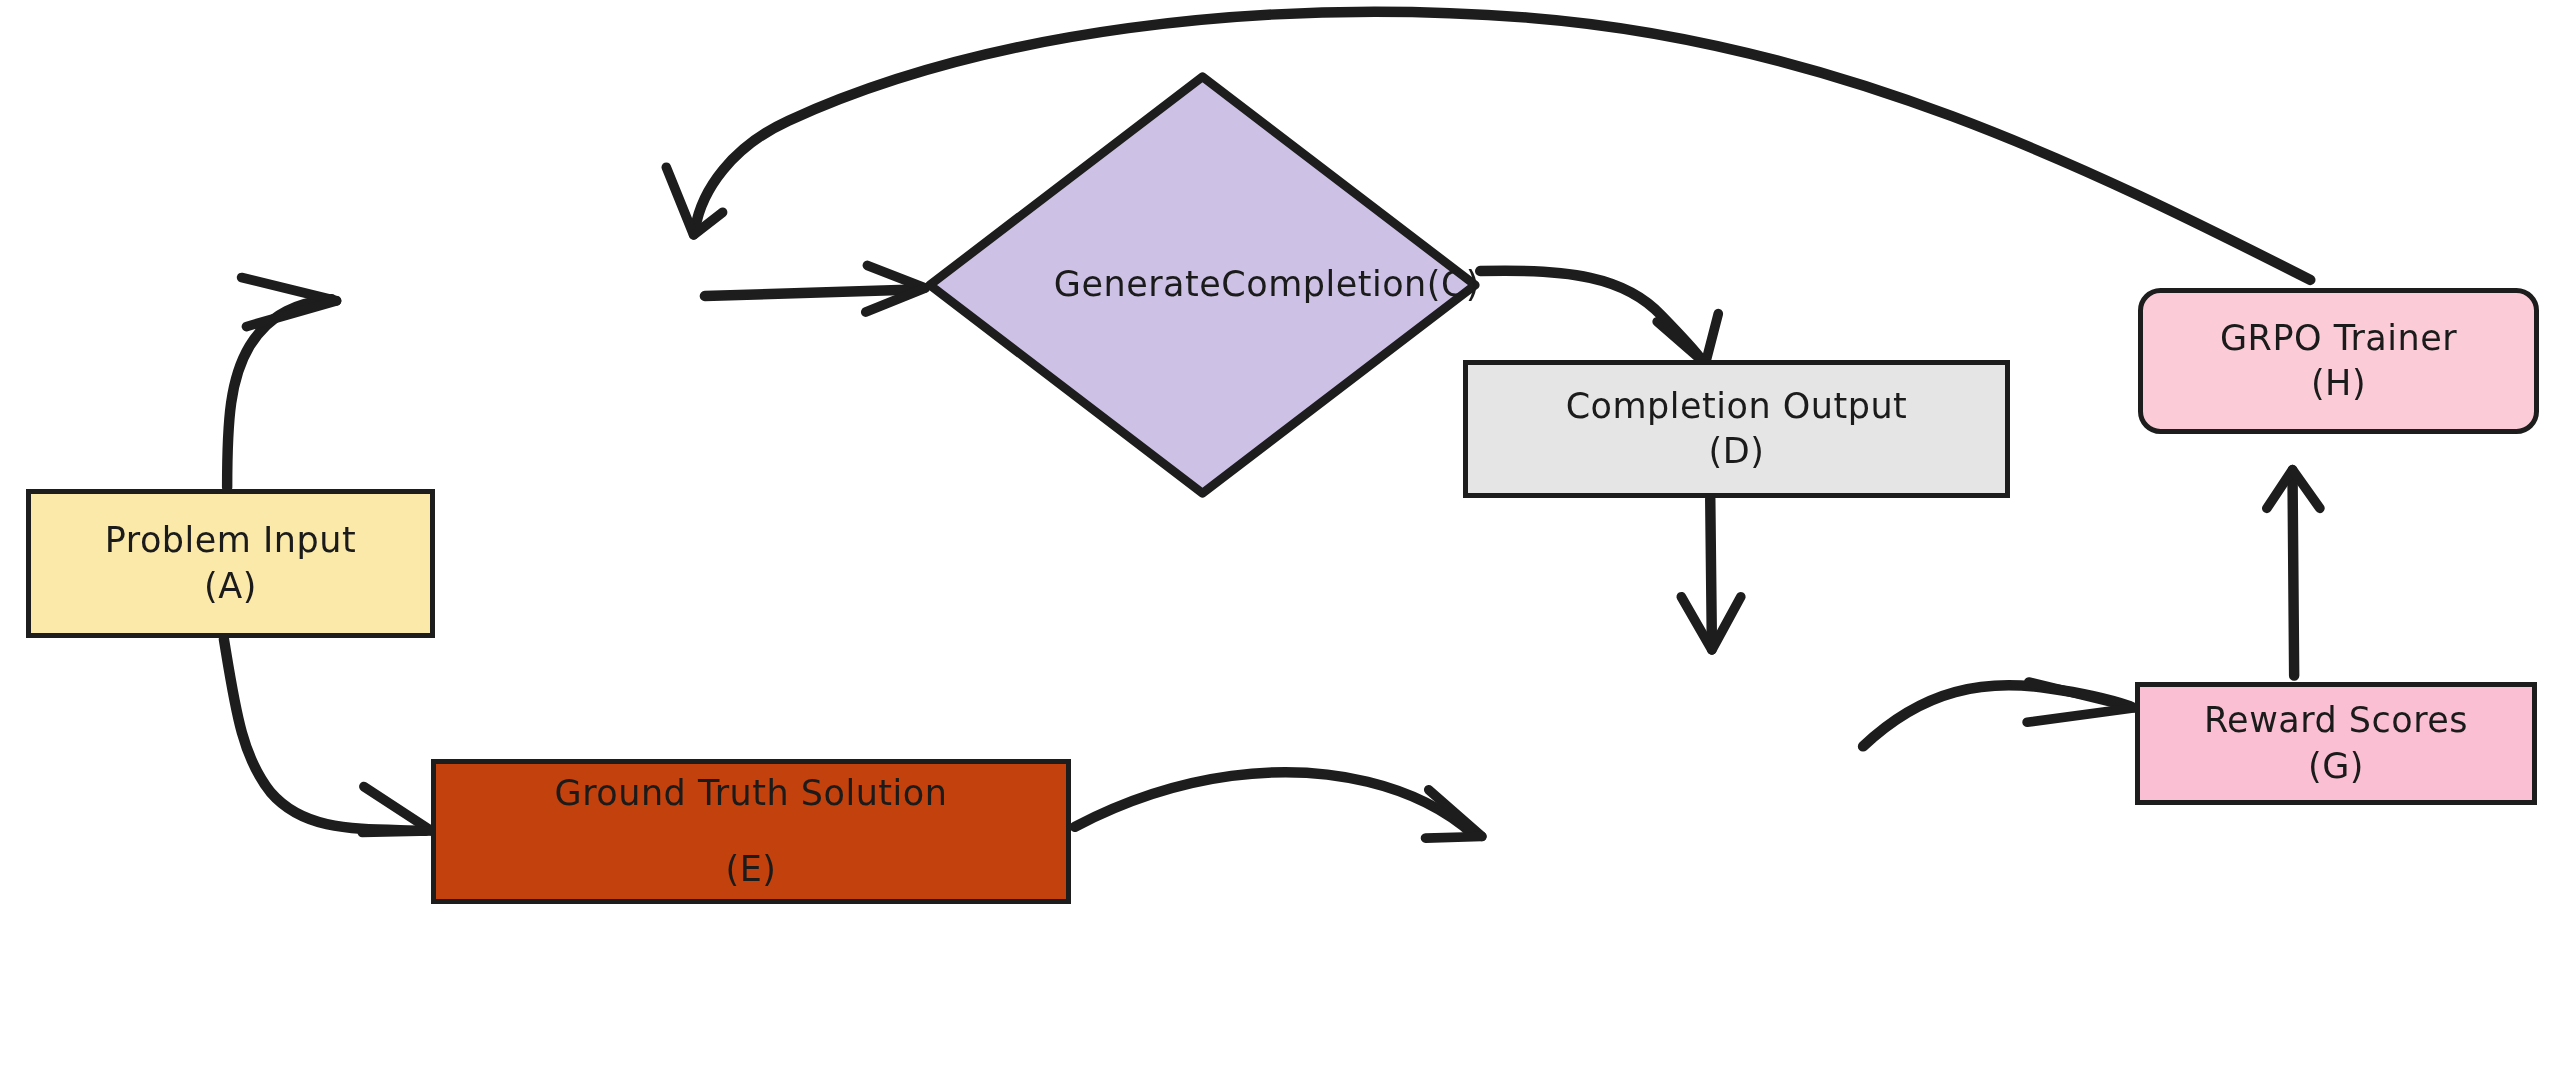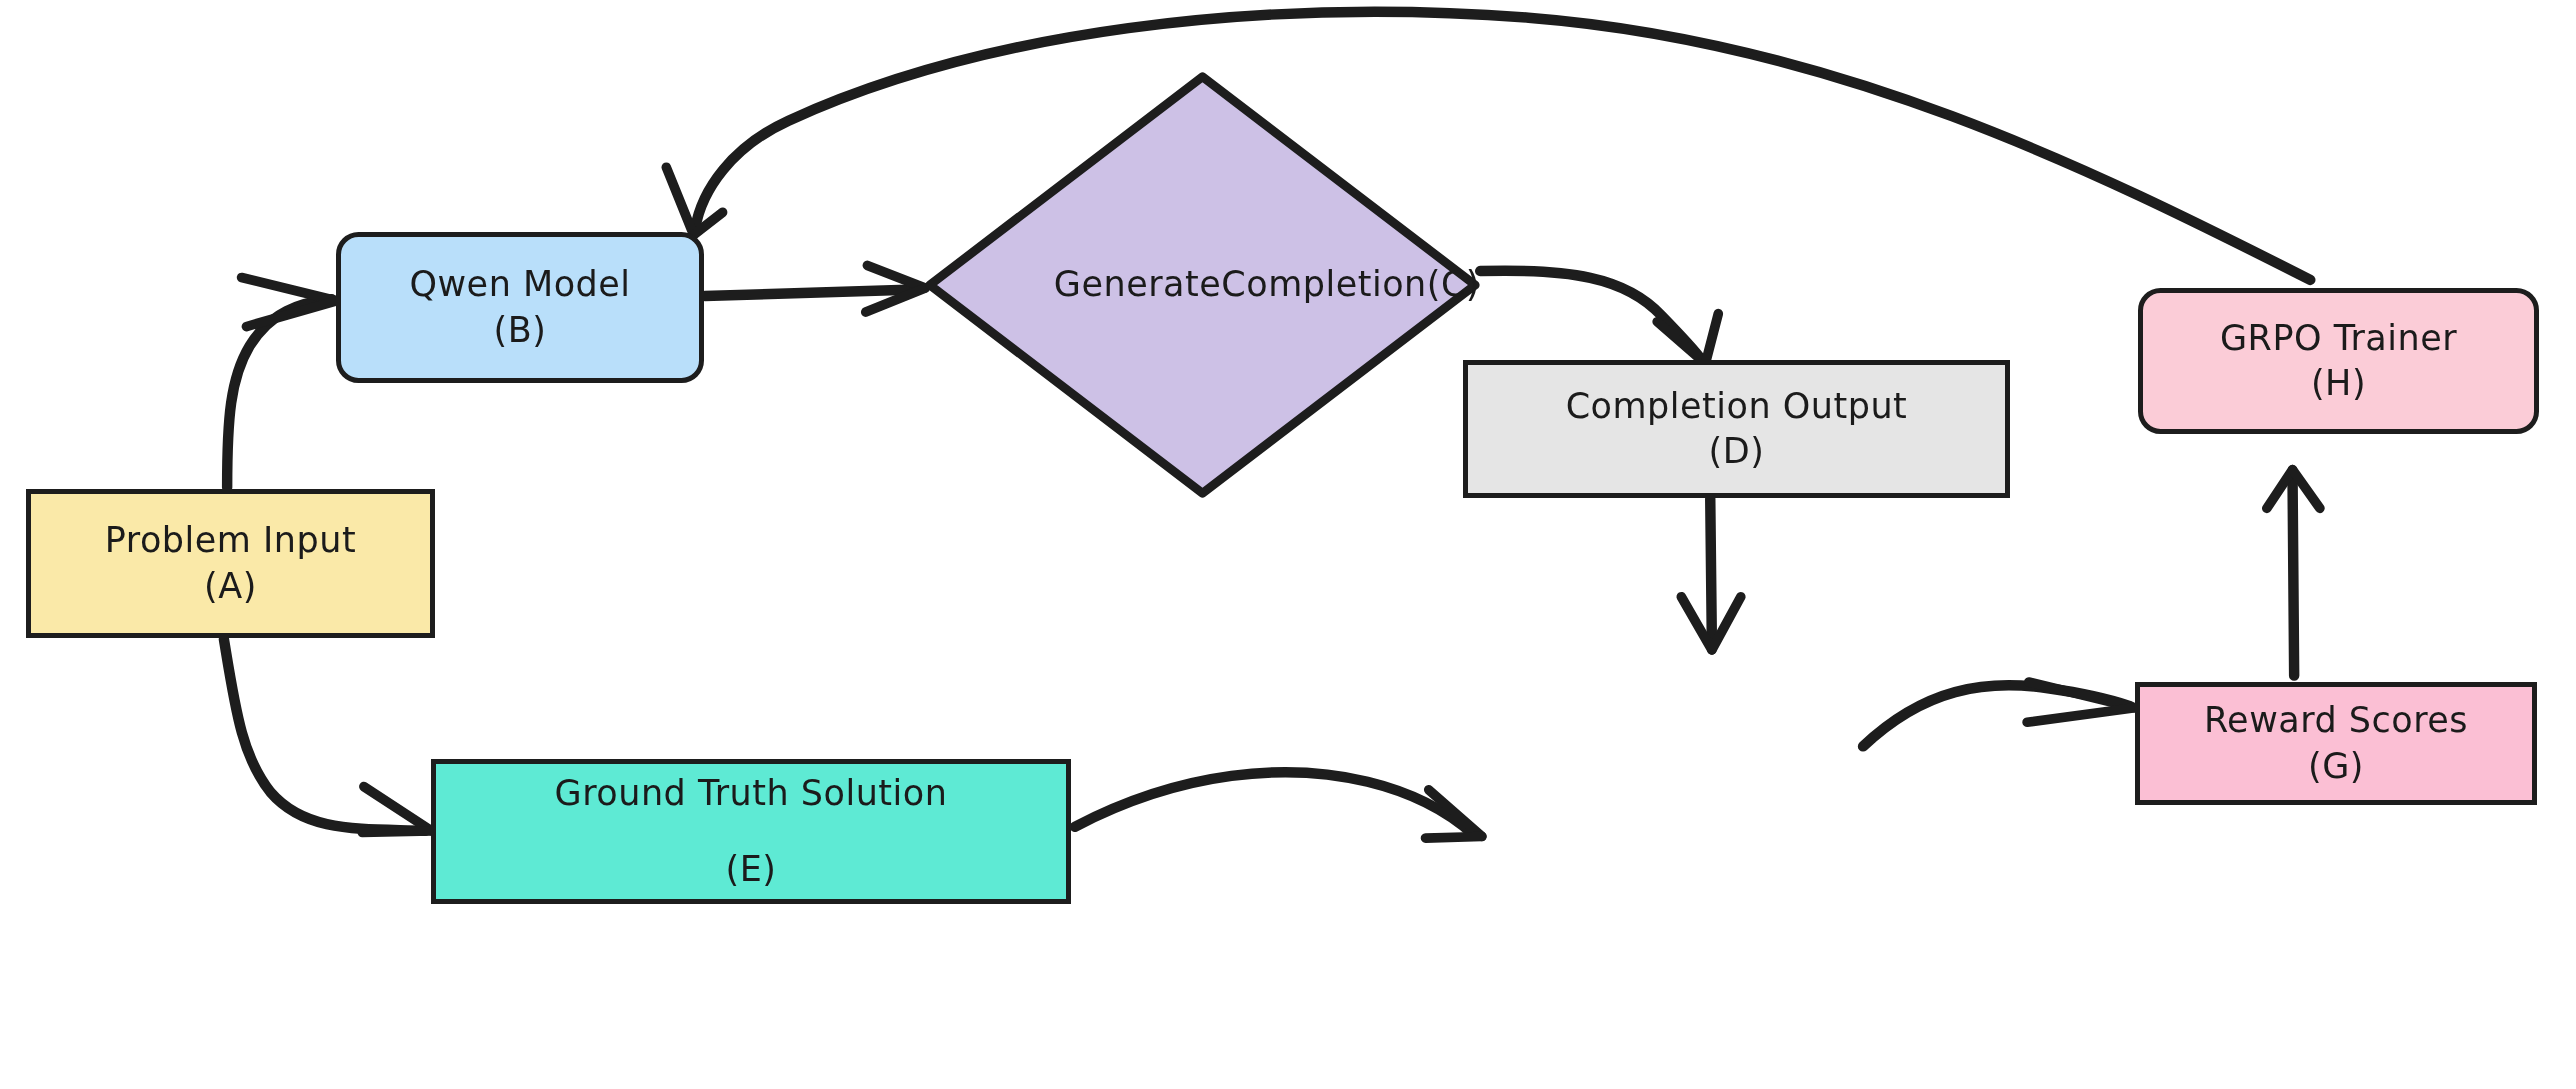--- a/index.html
+++ b/index.html
@@ -145,42 +145,38 @@
       </g>
 
     </g>
   </svg>
 
   <div class="node rect" style="left:26px; top:489px; width:409px; height:149px; background:#fae9a8;">
     <div class="lbl">Problem Input</div>
     <div class="lbl">(A)</div>
   </div>
 
-  <div class="node rect rounded" style="left:336px; top:232px; width:368px; height:151px; background:#b9dffa;">
-    <div class="lbl">Qwen Model</div>
-    <div class="lbl">(B)</div>
-  </div>
 
   <div class="diamond-wrap" style="left:925px; top:72px; width:555px; height:426px;">
     <svg class="diamond-shape" viewBox="0 0 690 530" preserveAspectRatio="none" xmlns="http://www.w3.org/2000/svg">
       <polygon points="345,6 684,265 345,524 6,265" fill="#cdc1e6" stroke="#1d1d1d" stroke-width="11" stroke-linejoin="round"></polygon>
     </svg>
     <div class="diamond-label">
       <div class="lbl">Generate</div>
       <div class="lbl">Completion</div>
       <div class="lbl">(C)</div>
     </div>
   </div>
 
   <div class="node rect" style="left:1463px; top:360px; width:547px; height:138px; background:#e5e5e5;">
     <div class="lbl">Completion Output</div>
     <div class="lbl">(D)</div>
   </div>
 
-  <div class="node rect" style="left:431px; top:759px; width:640px; height:145px; background:#5eead4;gap:30px;">
+  <div class="node rect" style="left:431px; top:759px; width:640px; height:145px; background:#c2410c;gap:30px;">
     <div class="lbl">Ground Truth Solution</div>
     <div class="lbl">(E)</div>
   </div>
 
 
   <div class="node rect" style="left:2135px; top:682px; width:402px; height:123px; background:#fbbfd4;">
     <div class="lbl">Reward Scores</div>
     <div class="lbl">(G)</div>
   </div>
 

